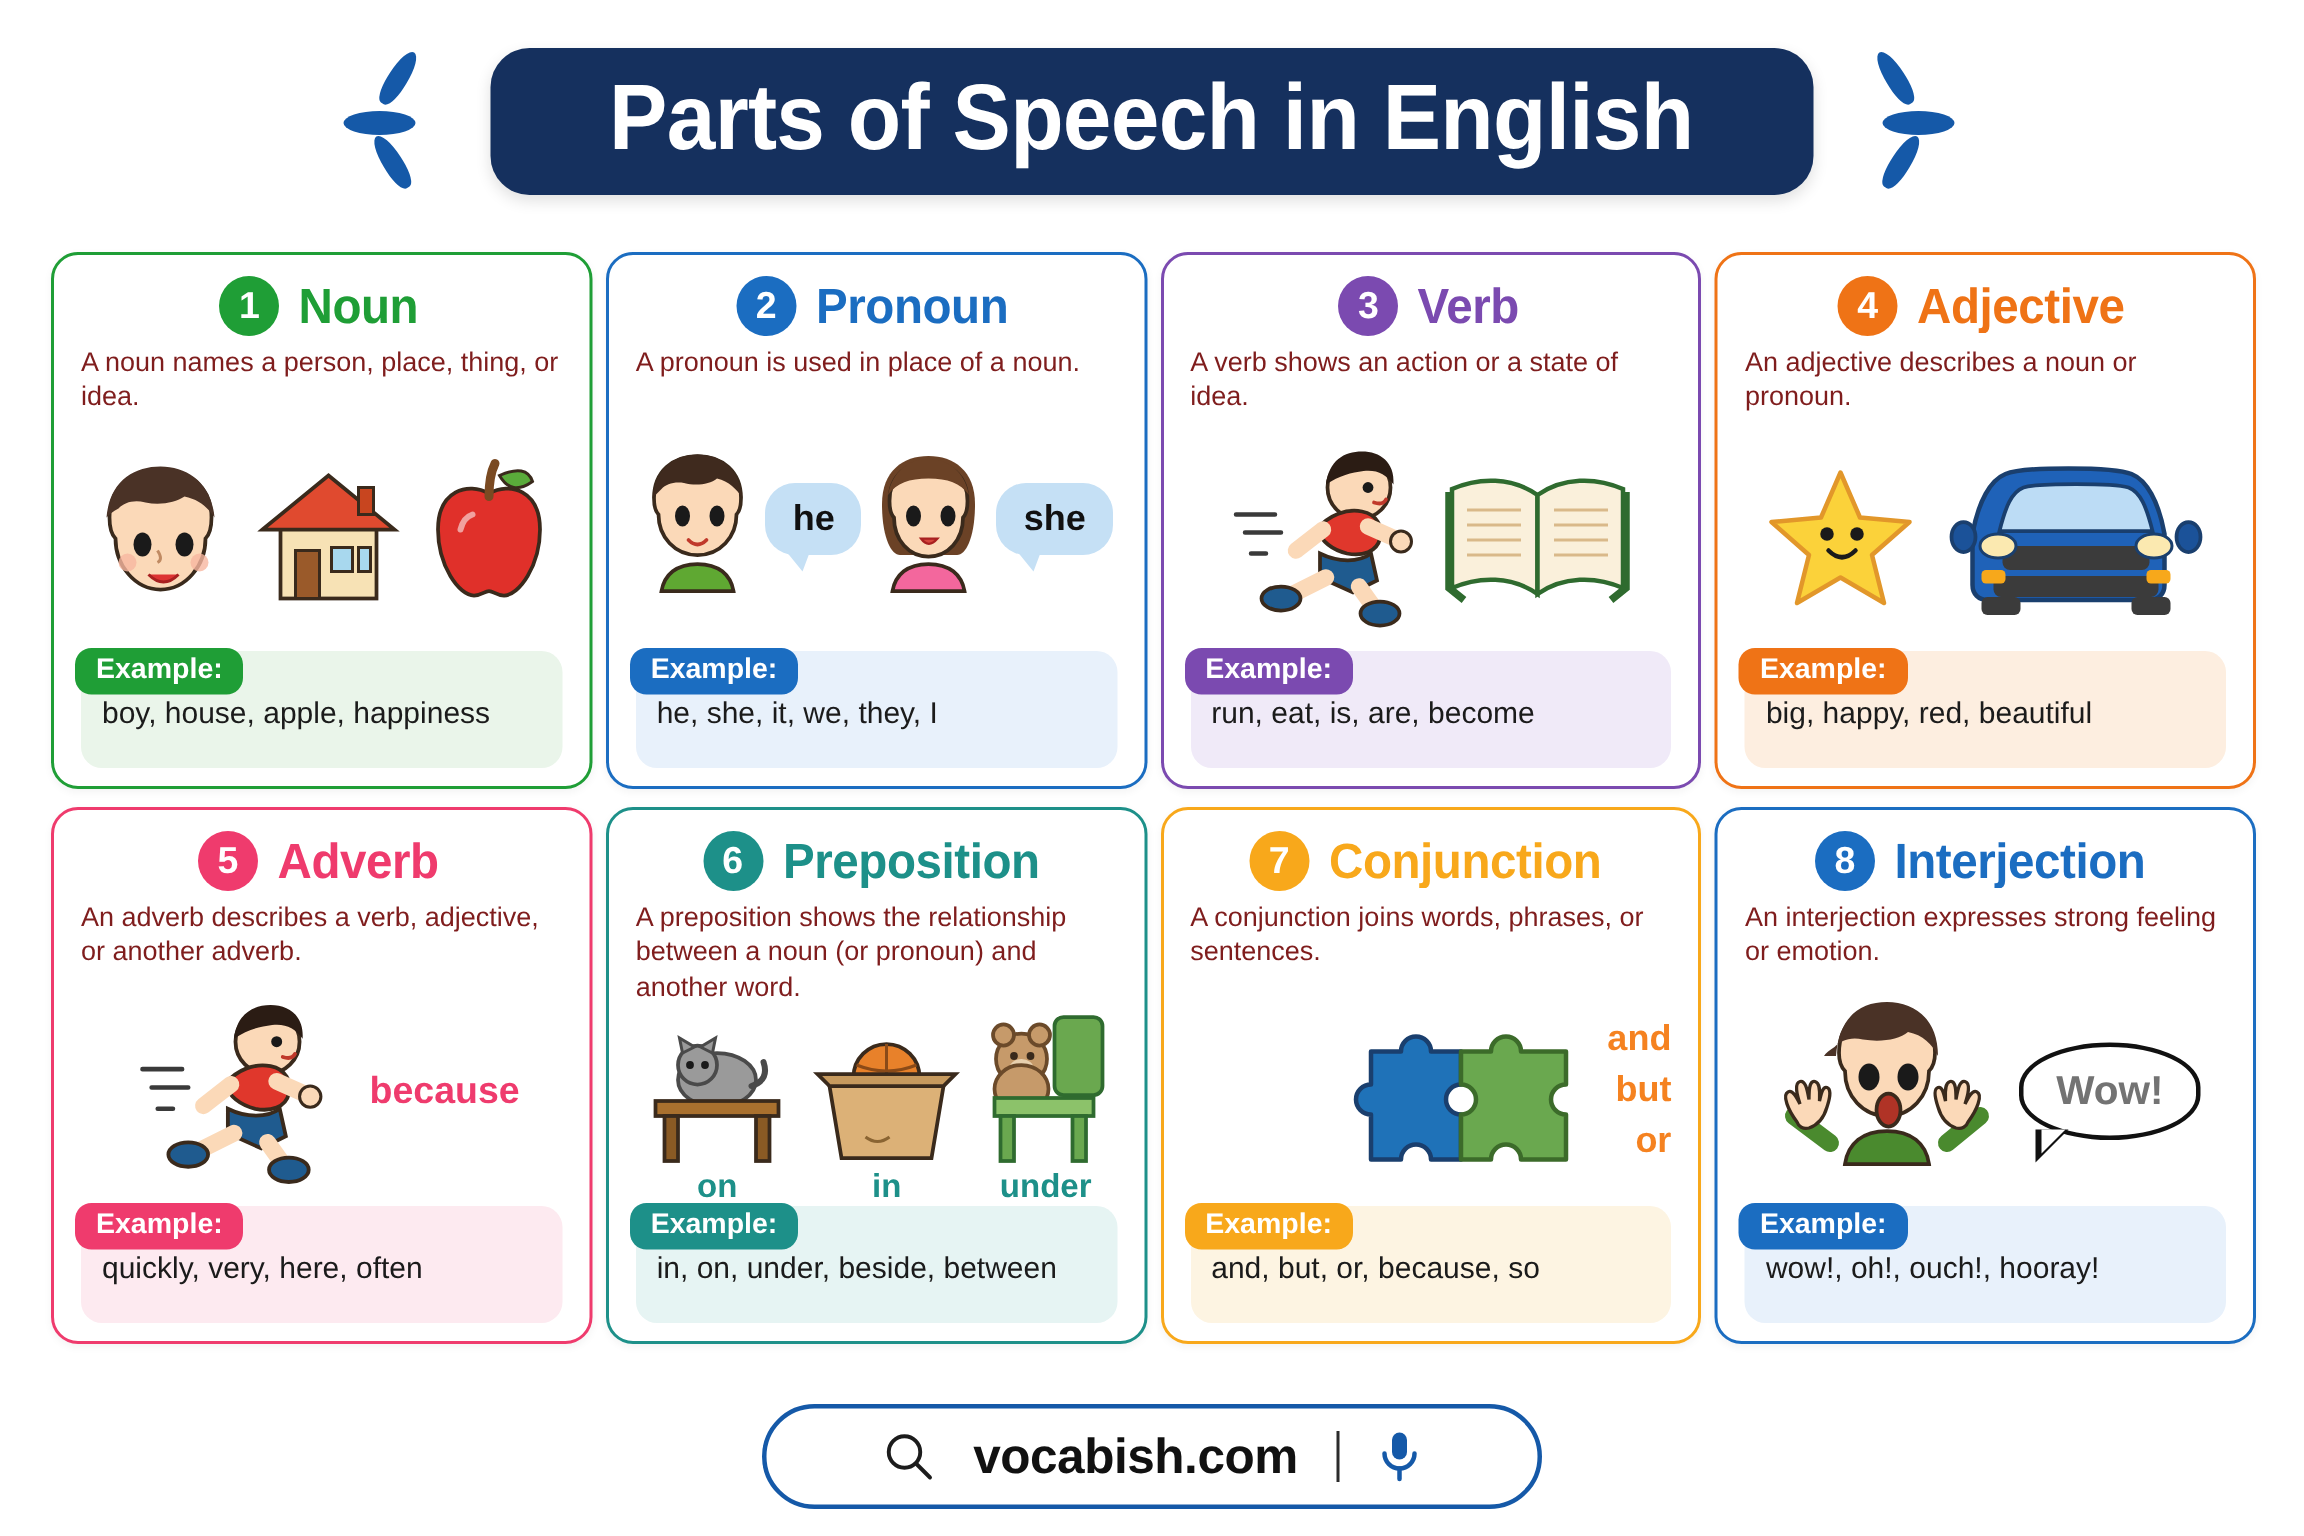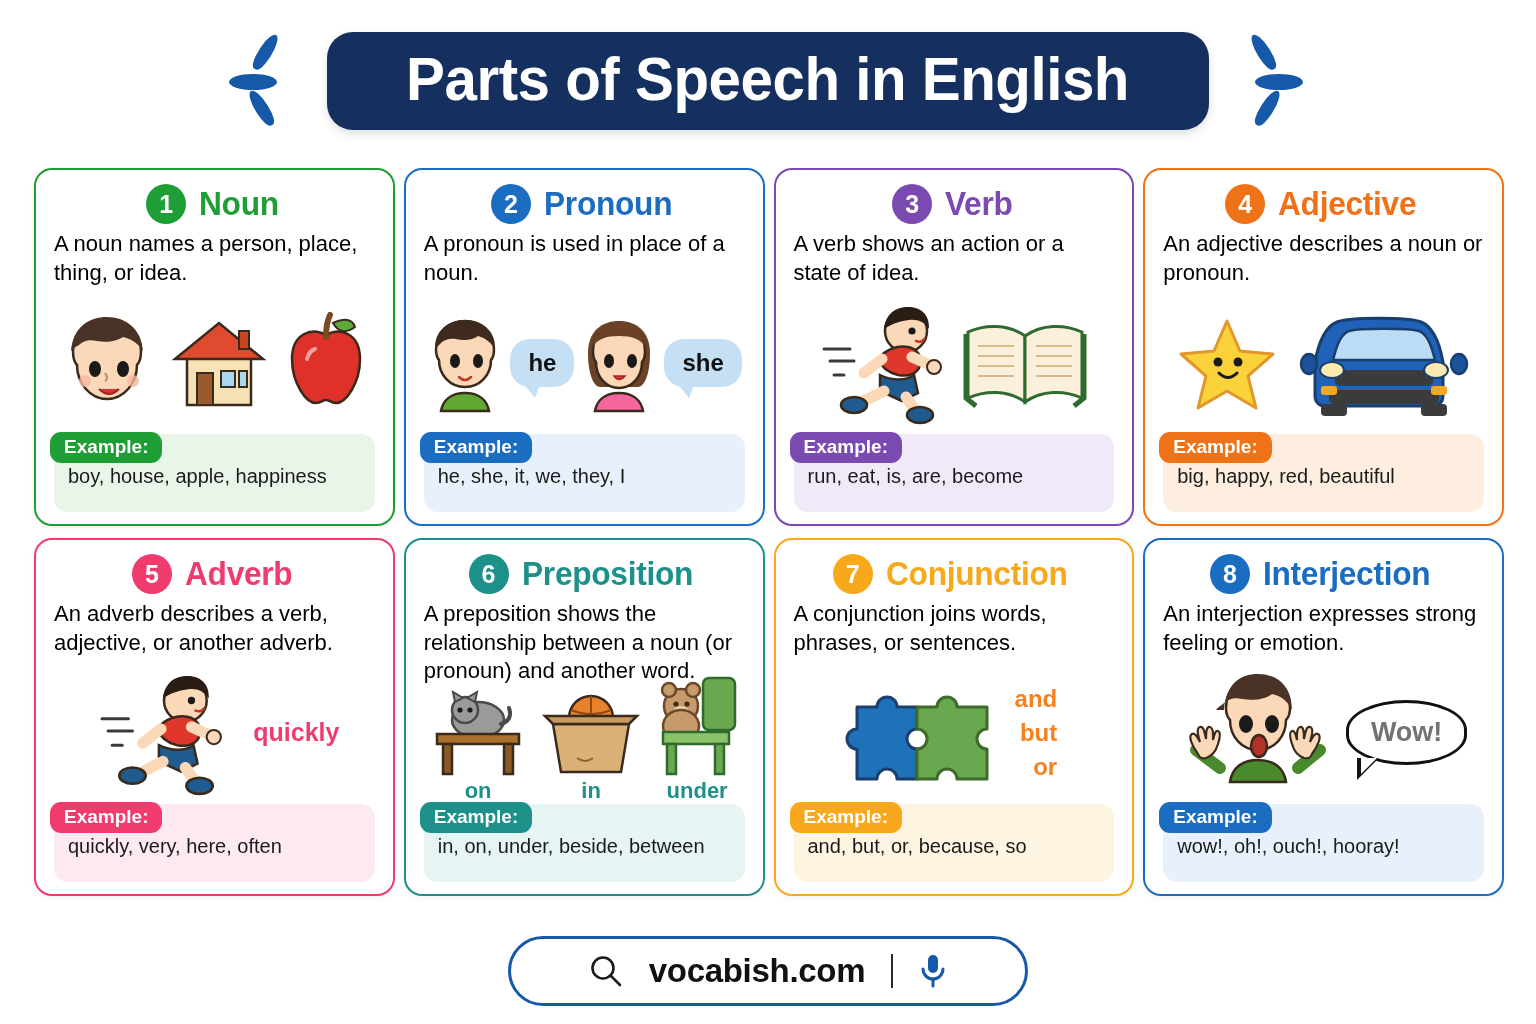--- a/index.html
+++ b/index.html
@@ -76,21 +76,21 @@
     color: #fff; font-size: 25px; font-weight: 700;
     display: flex; align-items: center; justify-content: center;
     flex: none;
   }
   .card-title {
     color: var(--c); font-size: 33px; font-weight: 700;
     letter-spacing: -0.3px; white-space: nowrap;
     transform: scaleX(0.96); transform-origin: left center;
   }
   .card-desc {
-    font-size: 22px; line-height: 1.3; color: #000000;
+    font-size: 18px; line-height: 1.3; color: #7f1d1d;
     margin-bottom: 4px;
   }
 
   
   .art {
     flex: 1 1 auto; position: relative;
     display: flex; align-items: center; justify-content: center;
     gap: 12px;
     min-height: 0;
   }
@@ -353,21 +353,21 @@
           <path d="M58 56c8-10 20-14 30-12 10 2 14 10 12 18-2 9-12 12-22 10-8-2-16-6-20-16z" fill="#e0372c" stroke="#3a2a1c" stroke-width="2.5"></path>
           <path d="M62 56 44 70" stroke="#fbd9b8" stroke-width="11" stroke-linecap="round"></path>
           <path d="M92 54l18 8" stroke="#fbd9b8" stroke-width="11" stroke-linecap="round"></path>
           <circle cx="114" cy="64" r="7" fill="#fbd9b8" stroke="#3a2a1c" stroke-width="2"></circle>
           <path d="M60 72c12 6 26 6 34 0l4 18-16 8-22-10z" fill="#1f5b8f" stroke="#3a2a1c" stroke-width="2.5"></path>
           <path d="M64 88 40 100" stroke="#fbd9b8" stroke-width="11" stroke-linecap="round"></path>
           <path d="M86 94l10 14" stroke="#fbd9b8" stroke-width="11" stroke-linecap="round"></path>
           <ellipse cx="34" cy="102" rx="13" ry="8" fill="#1f5b8f" stroke="#3a2a1c" stroke-width="2.5"></ellipse>
           <ellipse cx="100" cy="112" rx="13" ry="8" fill="#1f5b8f" stroke="#3a2a1c" stroke-width="2.5"></ellipse>
         </svg>
-        <div class="word-accent">quickly</div>
+        <div class="word-accent">because</div>
       </div>
       <div class="example">
         <span class="example-tag">Example:</span>
         <div class="example-text">quickly, very, here, often</div>
       </div>
     </div>
 
     <div class="card" style="--c:#1d9089; --tint:#e6f4f3;">
       <div class="card-head">
         <div class="badge">6</div>
@@ -421,21 +421,21 @@
         <div class="example-text">in, on, under, beside, between</div>
       </div>
     </div>
 
     <div class="card" style="--c:#f8a81b; --tint:#fdf4e2;">
       <div class="card-head">
         <div class="badge">7</div>
         <div class="card-title">Conjunction</div>
       </div>
       <div class="card-desc">A conjunction joins words, phrases, or sentences.</div>
-      <div class="art" style="gap:22px;">
+      <div class="art" style="gap:22px;justify-content:flex-end;">
         <svg width="142" height="104" viewBox="0 0 142 104">
           <path d="M6 26h20a10 10 0 1 1 20 0h20v22a10 10 0 1 0 0 20v30H46a10 10 0 1 0-20 0H6V68a10 10 0 1 1 0-20z" fill="#1f72b8" stroke="#1a3f6e" stroke-width="3" stroke-linejoin="round"></path>
           <path d="M66 26h20a10 10 0 1 1 20 0h30v22a10 10 0 1 0 0 20v30h-30a10 10 0 1 0-20 0H66V68a10 10 0 1 0 0-20z" fill="#6aa84f" stroke="#3c6b2a" stroke-width="3" stroke-linejoin="round"></path>
         </svg>
         <div class="word-stack" style="--c:#f58220;">
           <span>and</span>
           <span>but</span>
           <span>or</span>
         </div>
       </div>

